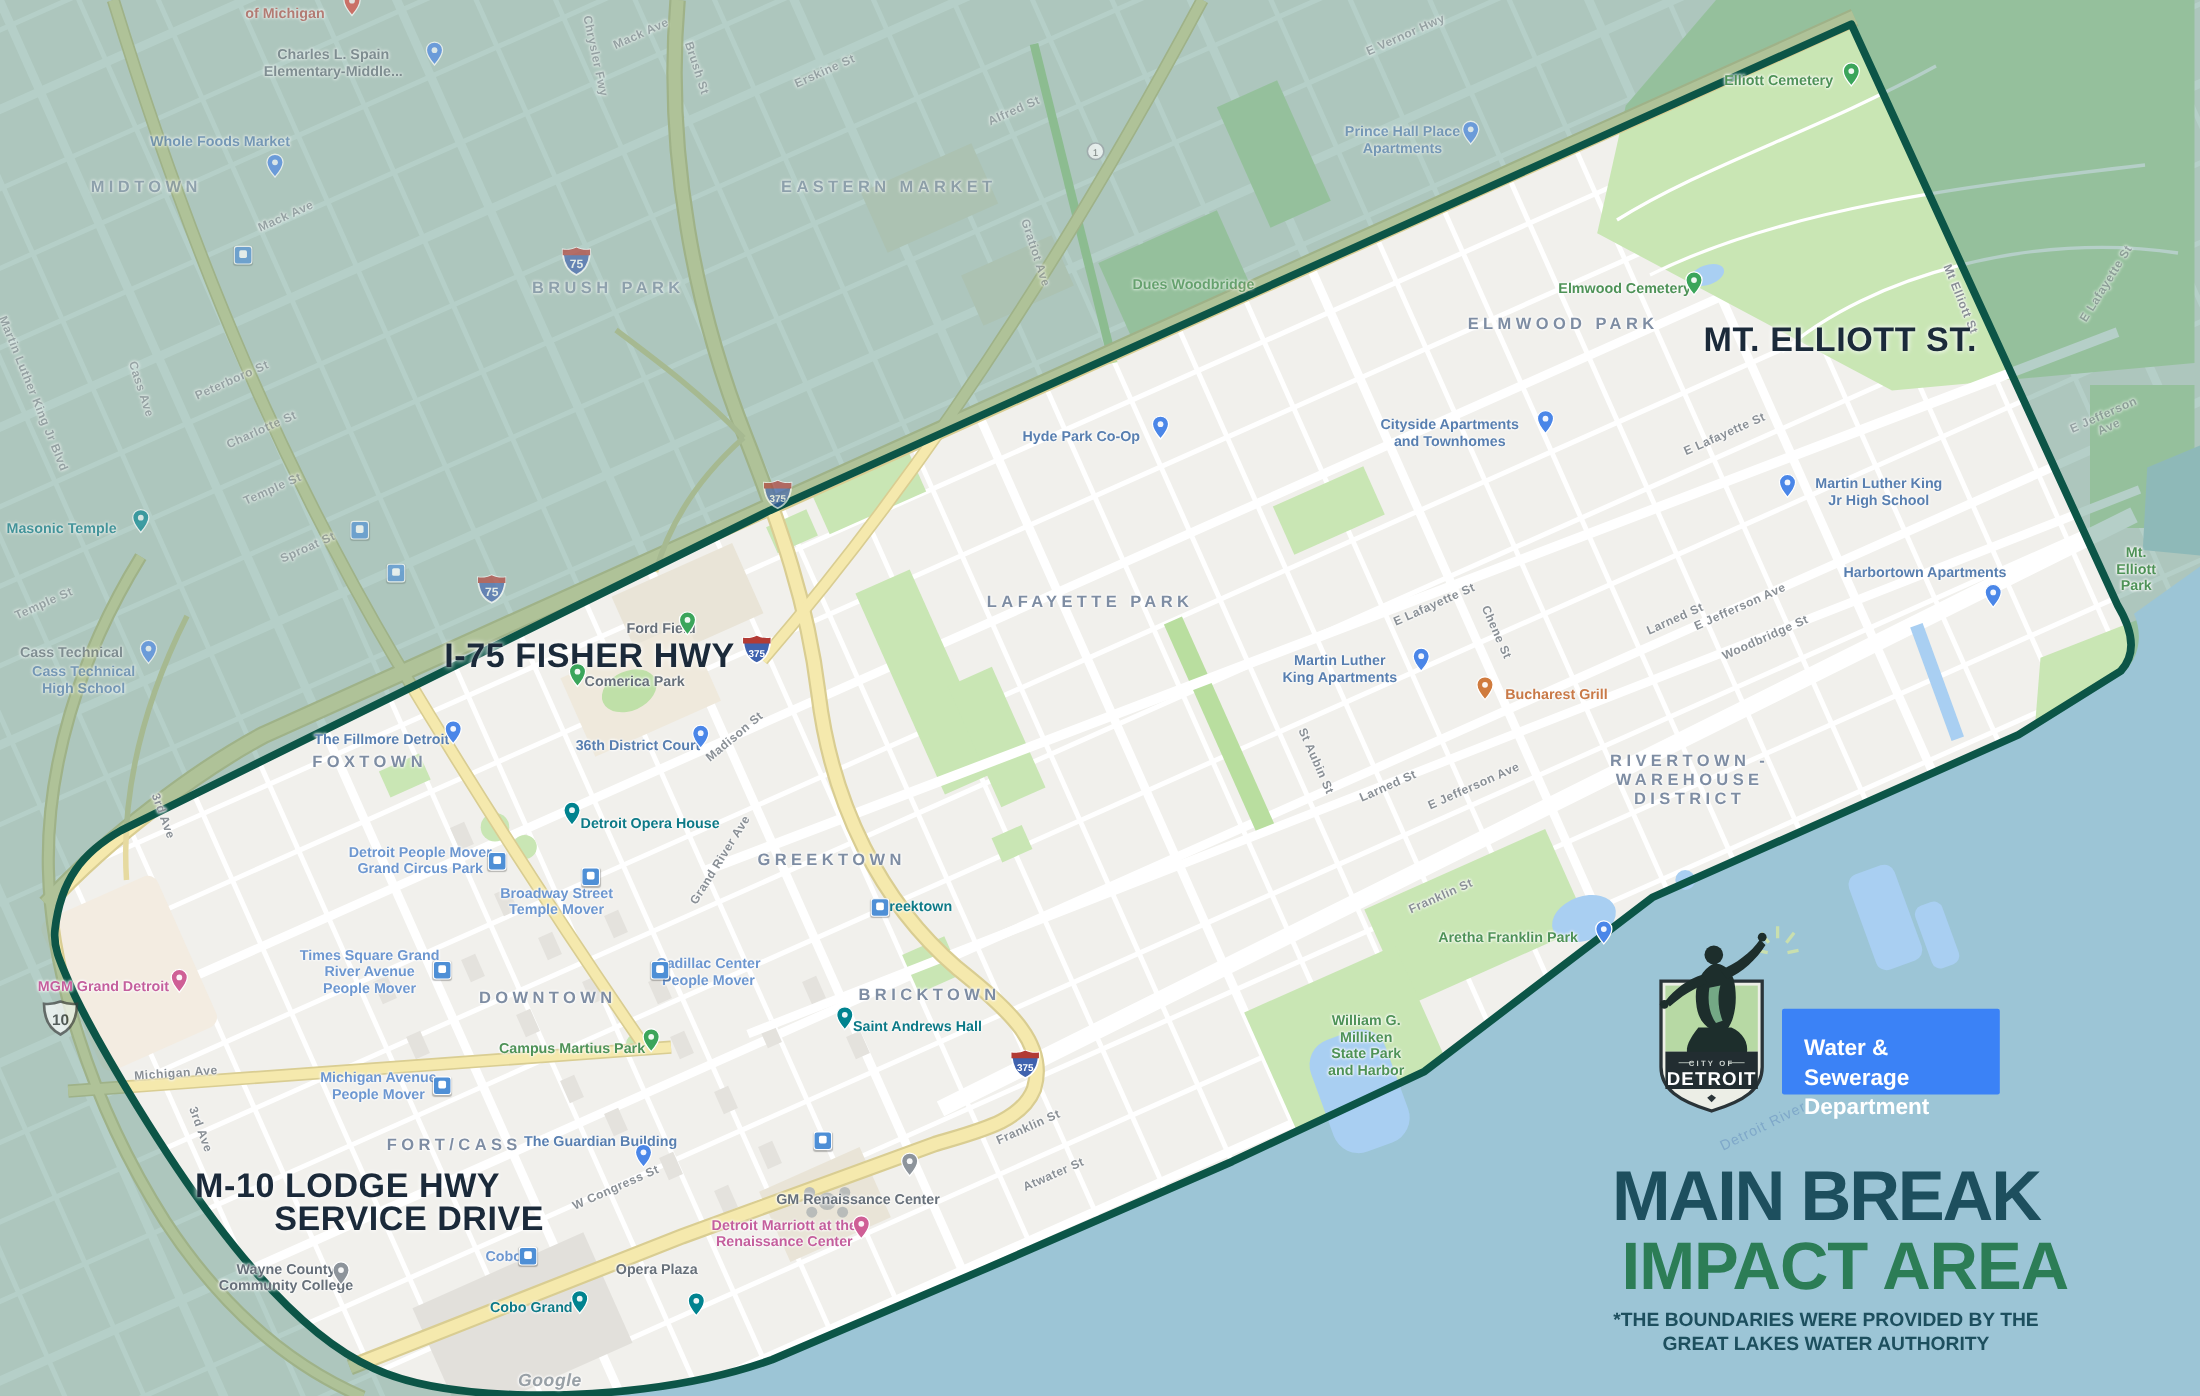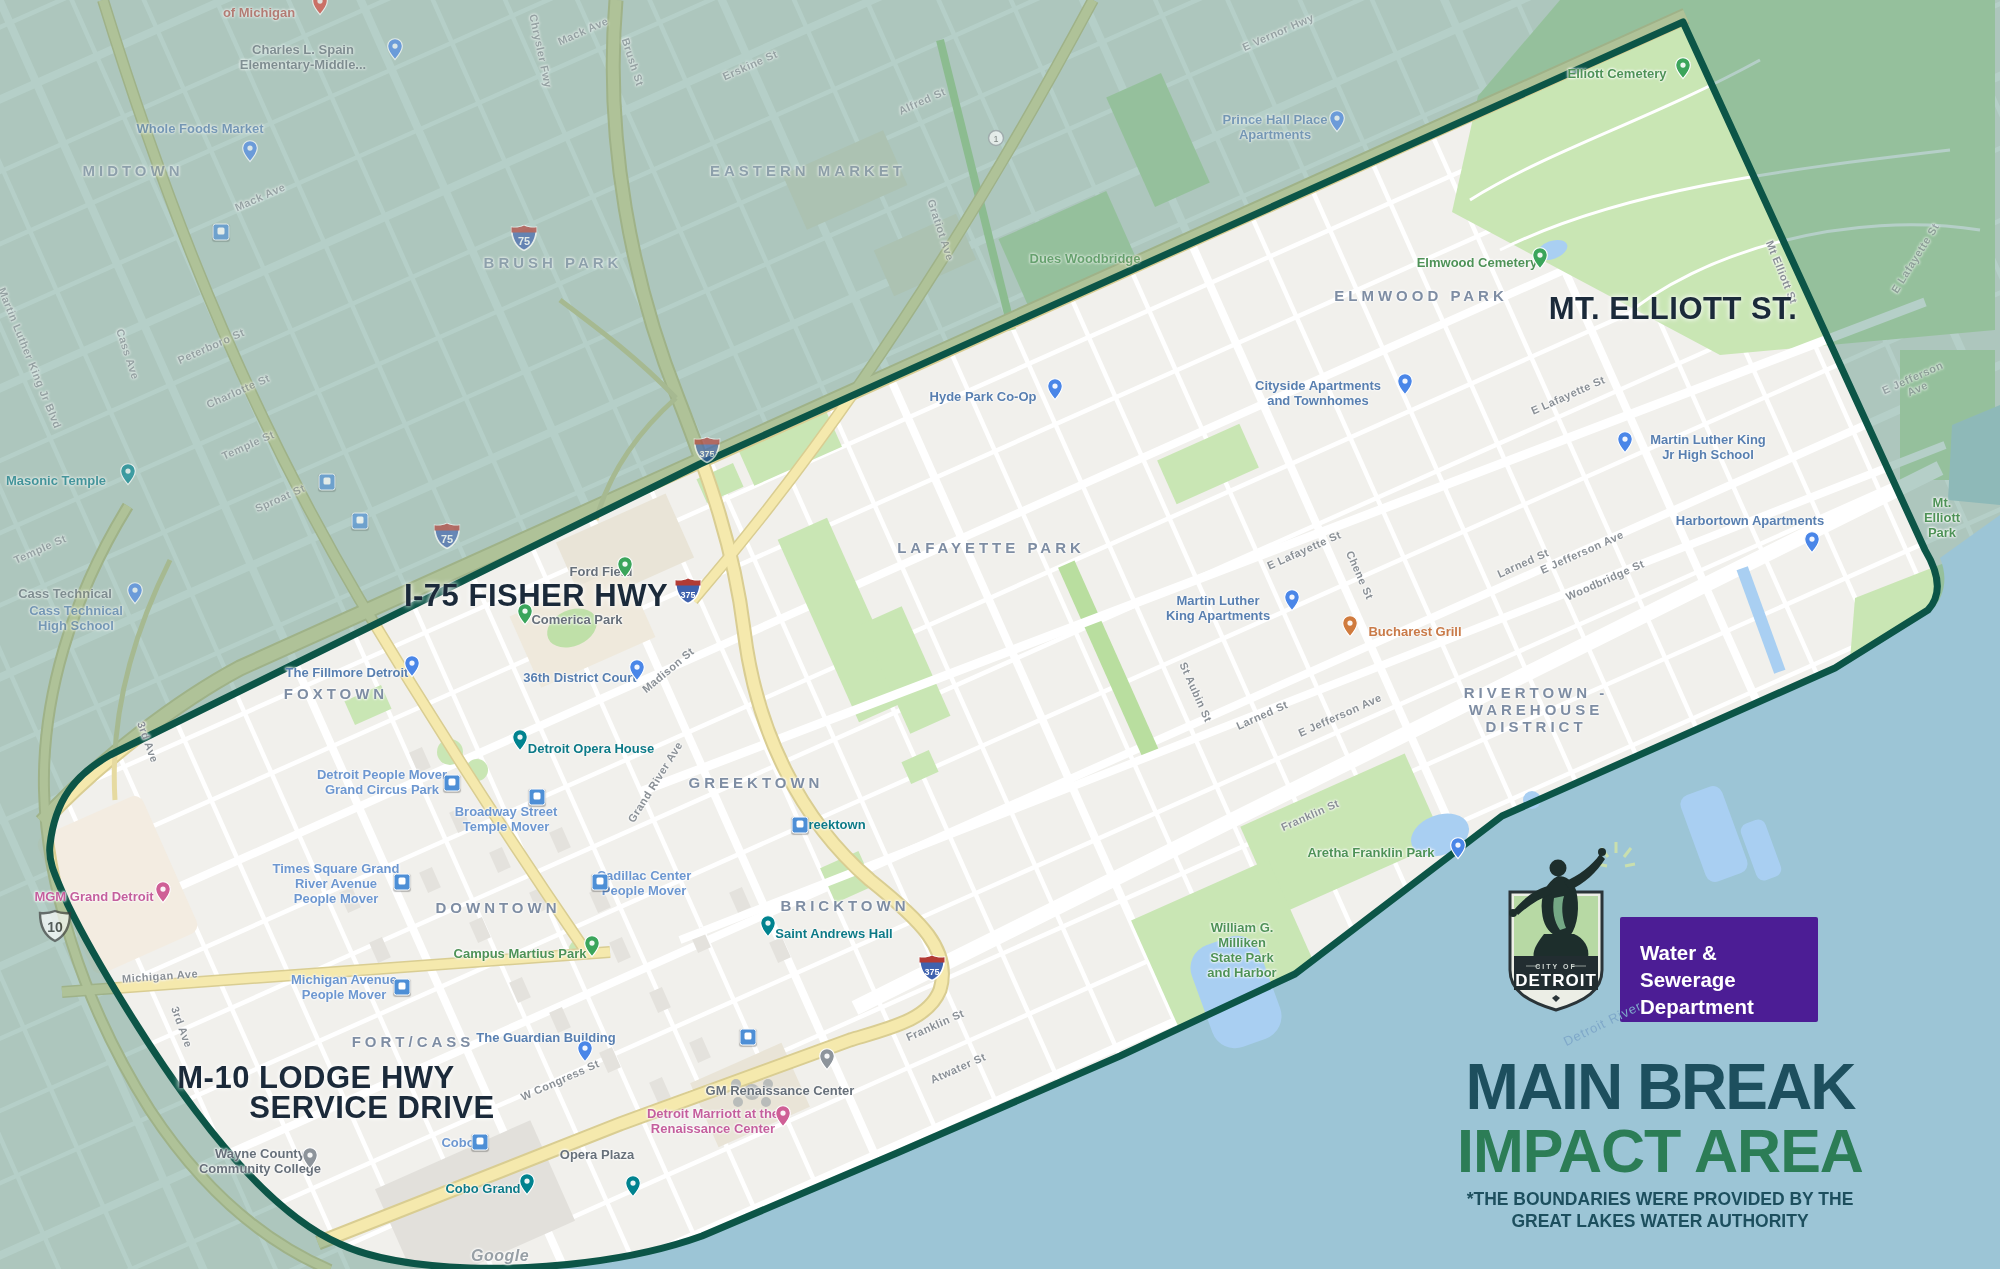--- a/index.html
+++ b/index.html
@@ -17,28 +17,28 @@
   .big{font-size:31px;font-weight:bold;color:#1b2a3a;letter-spacing:.5px;
        text-shadow:0 0 4px rgba(255,255,255,.85),0 0 6px rgba(255,255,255,.7);}
   .dim{opacity:.66;}
   .mk{position:absolute;transform:translate(-50%,-55%);pointer-events:none;}
   .tr{position:absolute;width:15px;height:15px;border-radius:3px;background:#4e8fd6;
       border:1.5px solid #fff;transform:translate(-50%,-50%);box-shadow:0 1px 1px rgba(0,0,0,.25);}
   .tr i{display:block;width:7px;height:7px;margin:2.5px auto;background:#fff;border-radius:1.5px;}
   .shield{position:absolute;transform:translate(-50%,-50%);}
   .watermark{font-size:16px;font-weight:bold;color:#98a0a6;letter-spacing:.5px;}
   
-  .dept-box{position:absolute;left:1620px;top:917px;width:198px;height:105px;background:#4c1d95;
+  .dept-box{position:absolute;left:1620px;top:917px;width:198px;height:78px;background:#3b82f6;
             border-radius:2px;color:#fff;font-weight:bold;font-size:20.5px;line-height:27px;
             padding:22px 0 0 20px;box-sizing:border-box;}
   .river-label{position:absolute;left:1560px;top:1016px;color:#7fa8c9;font-size:13px;
             transform:rotate(-26deg);letter-spacing:1px;}
   .title1{position:absolute;left:1440px;top:1050px;width:440px;text-align:center;
           font-size:64px;font-weight:bold;letter-spacing:-2px;color:#1d4f5e;}
-  .title2{position:absolute;left:1440px;top:1116px;width:440px;text-align:center;
+  .title2{position:absolute;left:1440px;top:1116px;width:440px;text-align:right;
           font-size:61px;font-weight:bold;letter-spacing:-1px;color:#2c7d56;}
   .disclaimer{position:absolute;left:1430px;top:1188px;width:460px;text-align:center;
           font-size:17.5px;font-weight:bold;line-height:22px;color:#1d4f5e;}
 </style>
 </head>
 <body>
 
 <div class="stage">
 
   <svg class="base" width="2000" height="1269" viewBox="0 0 2000 1269">

